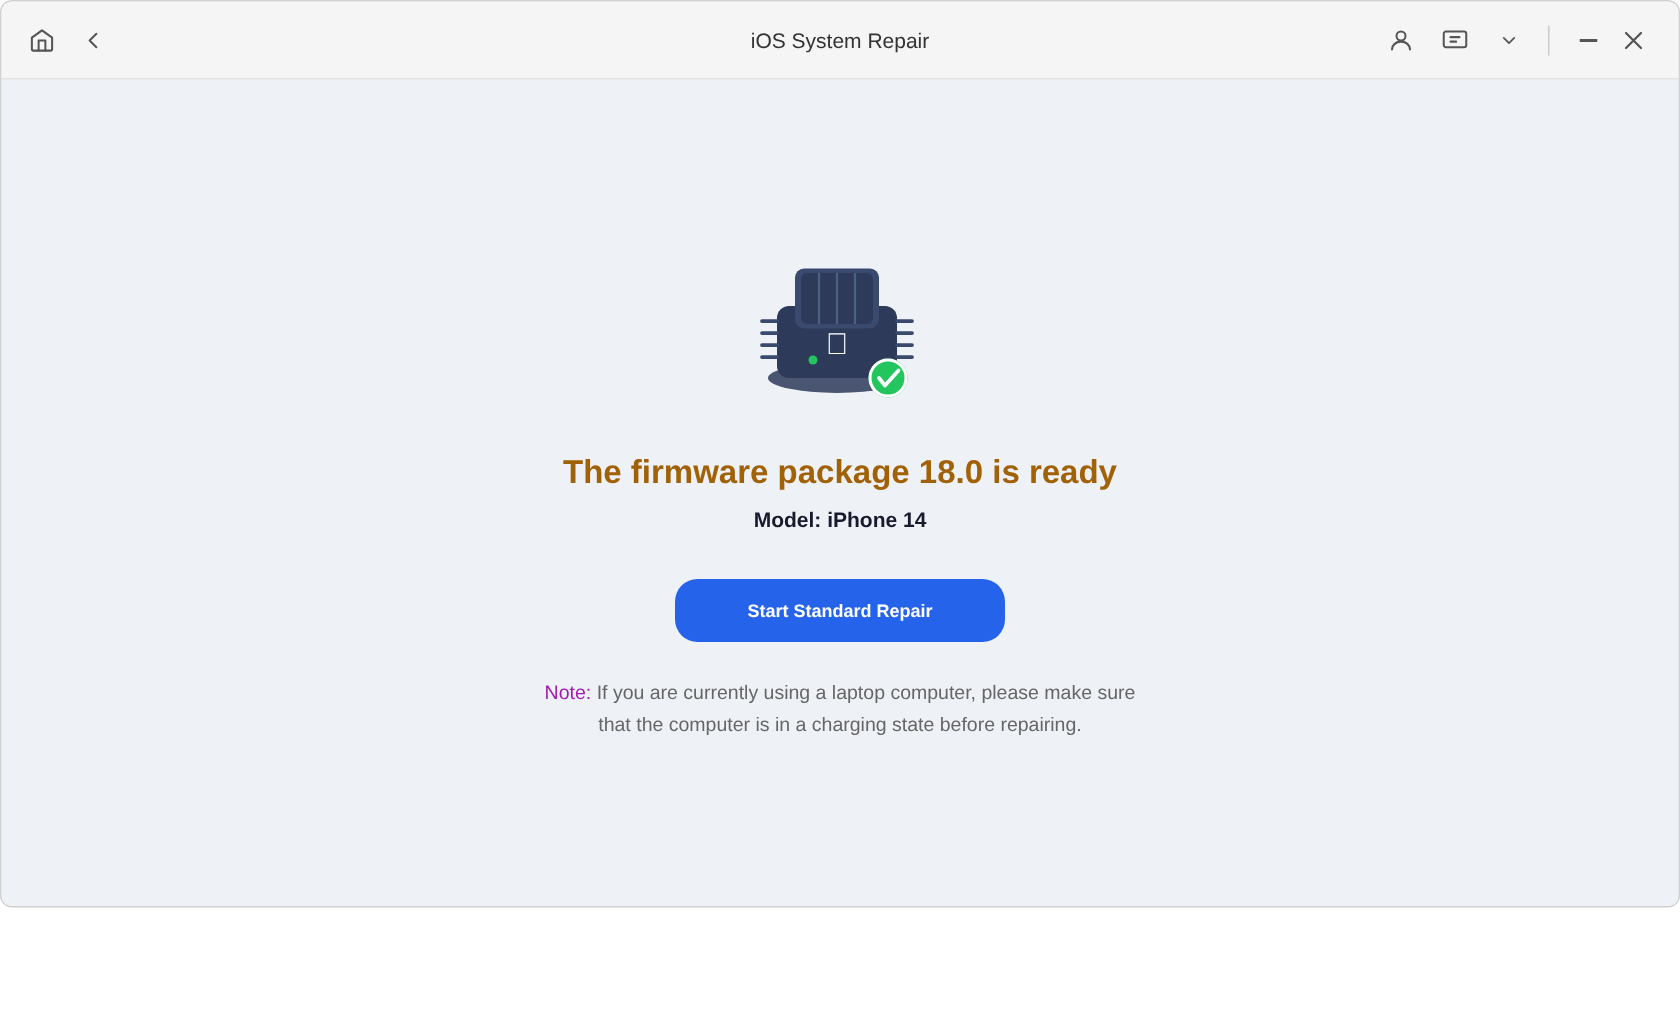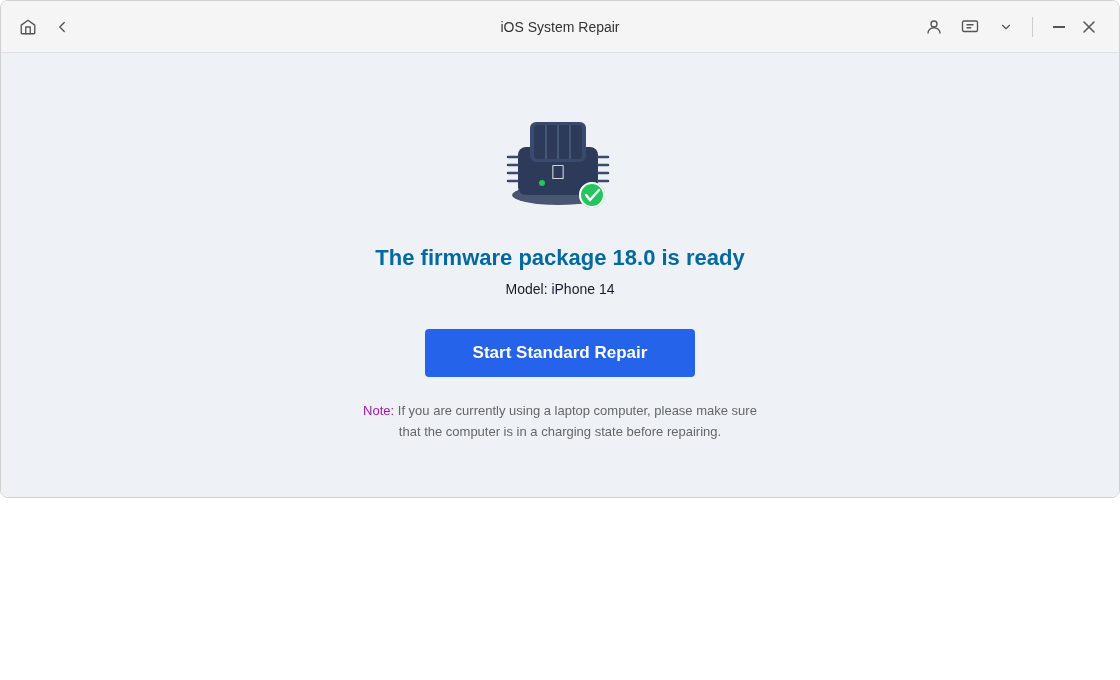--- a/index.html
+++ b/index.html
@@ -11,21 +11,21 @@
     body {
       font-family: -apple-system, BlinkMacSystemFont, 'Segoe UI', sans-serif;
       background: #fff;
       width: 1120px;
       height: 680px;
       overflow: hidden;
     }
 
     .window {
       width: 1120px;
-      height: 498px;
+      height: 605px;
       background: #fff;
       display: flex;
       flex-direction: column;
       border: 1px solid #d0d0d0;
       border-radius: 8px;
       overflow: hidden;
     }
 
     .titlebar {
       height: 52px;
@@ -126,44 +126,44 @@
     }
 
     .chip-svg {
       width: 120px;
       height: 110px;
     }
 
     .heading {
       font-size: 22px;
       font-weight: 700;
-      color: #0369a1;
+      color: #a16207;
       margin-bottom: 10px;
       text-align: center;
     }
 
     .model-text {
       font-size: 14px;
       color: #555;
       margin-bottom: 32px;
       text-align: center;
     }
 
     .model-text span {
       color: #1a1a2e;
-      font-weight: 400;
+      font-weight: 700;
     }
 
     .repair-button {
       background: #2563eb;
       color: white;
       border: none;
-      border-radius: 4px;
+      border-radius: 15px;
       padding: 14px 48px;
-      font-size: 17px;
+      font-size: 12px;
       font-weight: 600;
       cursor: pointer;
       margin-bottom: 24px;
       transition: background 0.2s;
     }
 
     .note-text {
       font-size: 13px;
       color: #666;
       text-align: center;

